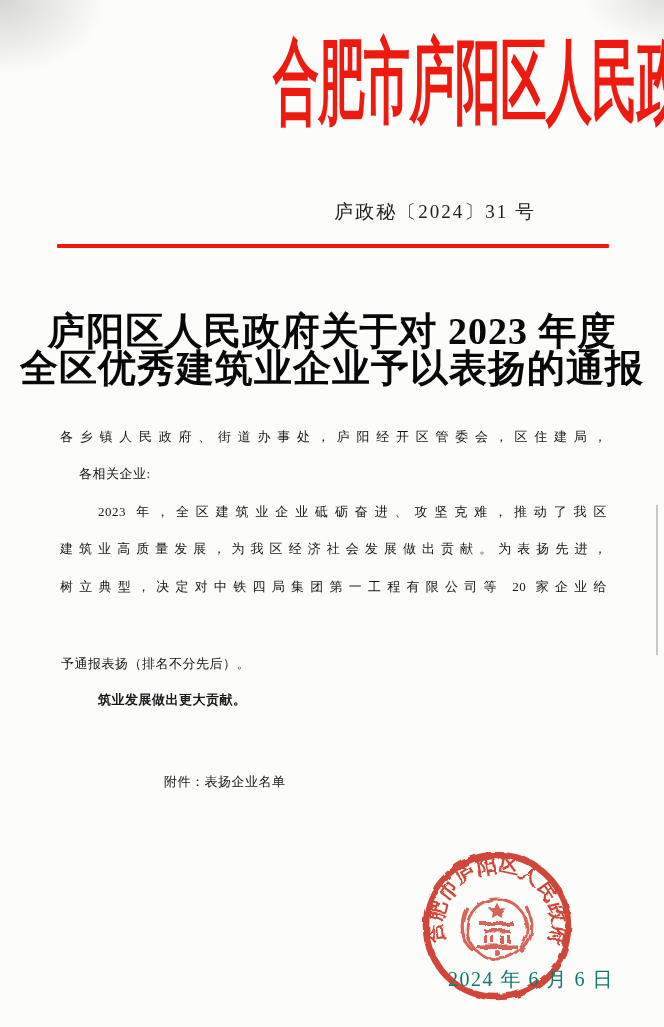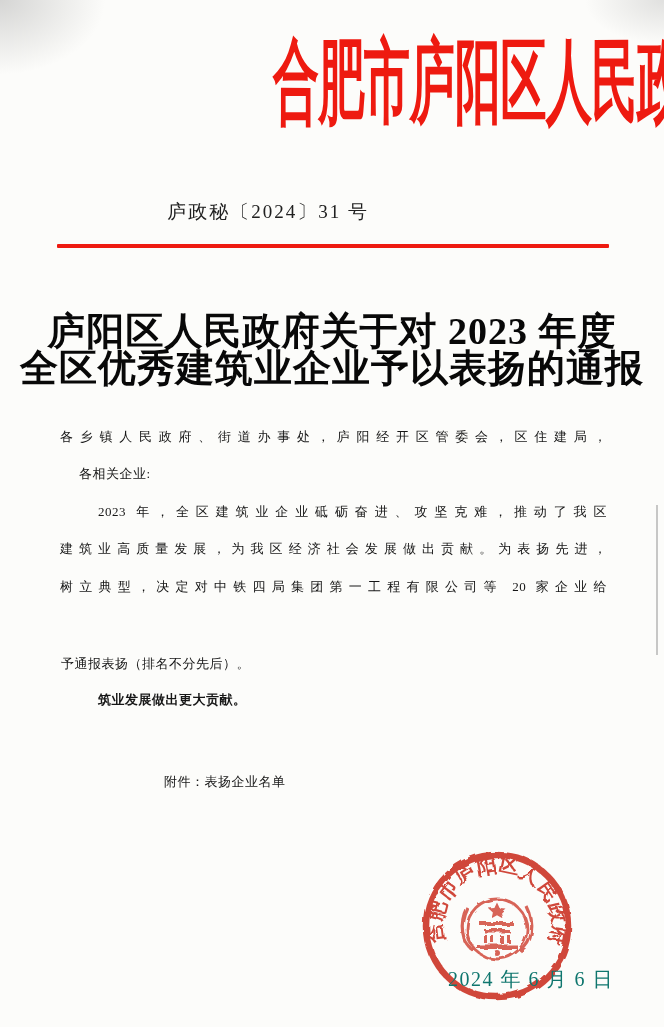--- a/index.html
+++ b/index.html
@@ -18,21 +18,21 @@
   .edge-line{position:absolute;left:656px;top:505px;width:2px;height:150px;background:#9a9a9a;opacity:.55;}
 
   
   .header-wrap{position:absolute;left:0;top:34px;width:664px;height:96px;text-align:center;white-space:nowrap;}
   .header-text{
     display:inline-block; font-size:92px; line-height:96px; font-weight:bold;
     color:#ee1a10; transform:scaleX(0.50); transform-origin:50% 50%;
     letter-spacing:-1px;
   }
 
-  .doc-number{position:absolute;left:0;top:199px;width:536px;text-align:center;
+  .doc-number{position:absolute;left:0;top:199px;width:536px;text-align:right;
     font-size:19px;letter-spacing:2px;color:#202020;}
 
   .red-line{position:absolute;left:57px;top:244px;width:552px;height:4px;background:#ee1a10;border-radius:1px;}
 
   .title-line{position:absolute;left:0;width:664px;text-align:center;font-weight:bold;
     font-size:38px;letter-spacing:1px;color:#080808;}
   .title-1{top:306px;}
   .title-2{top:343px;}
 
   .body-line{position:absolute;font-size:13px;line-height:27px;letter-spacing:.5px;color:#161616;white-space:nowrap;}

